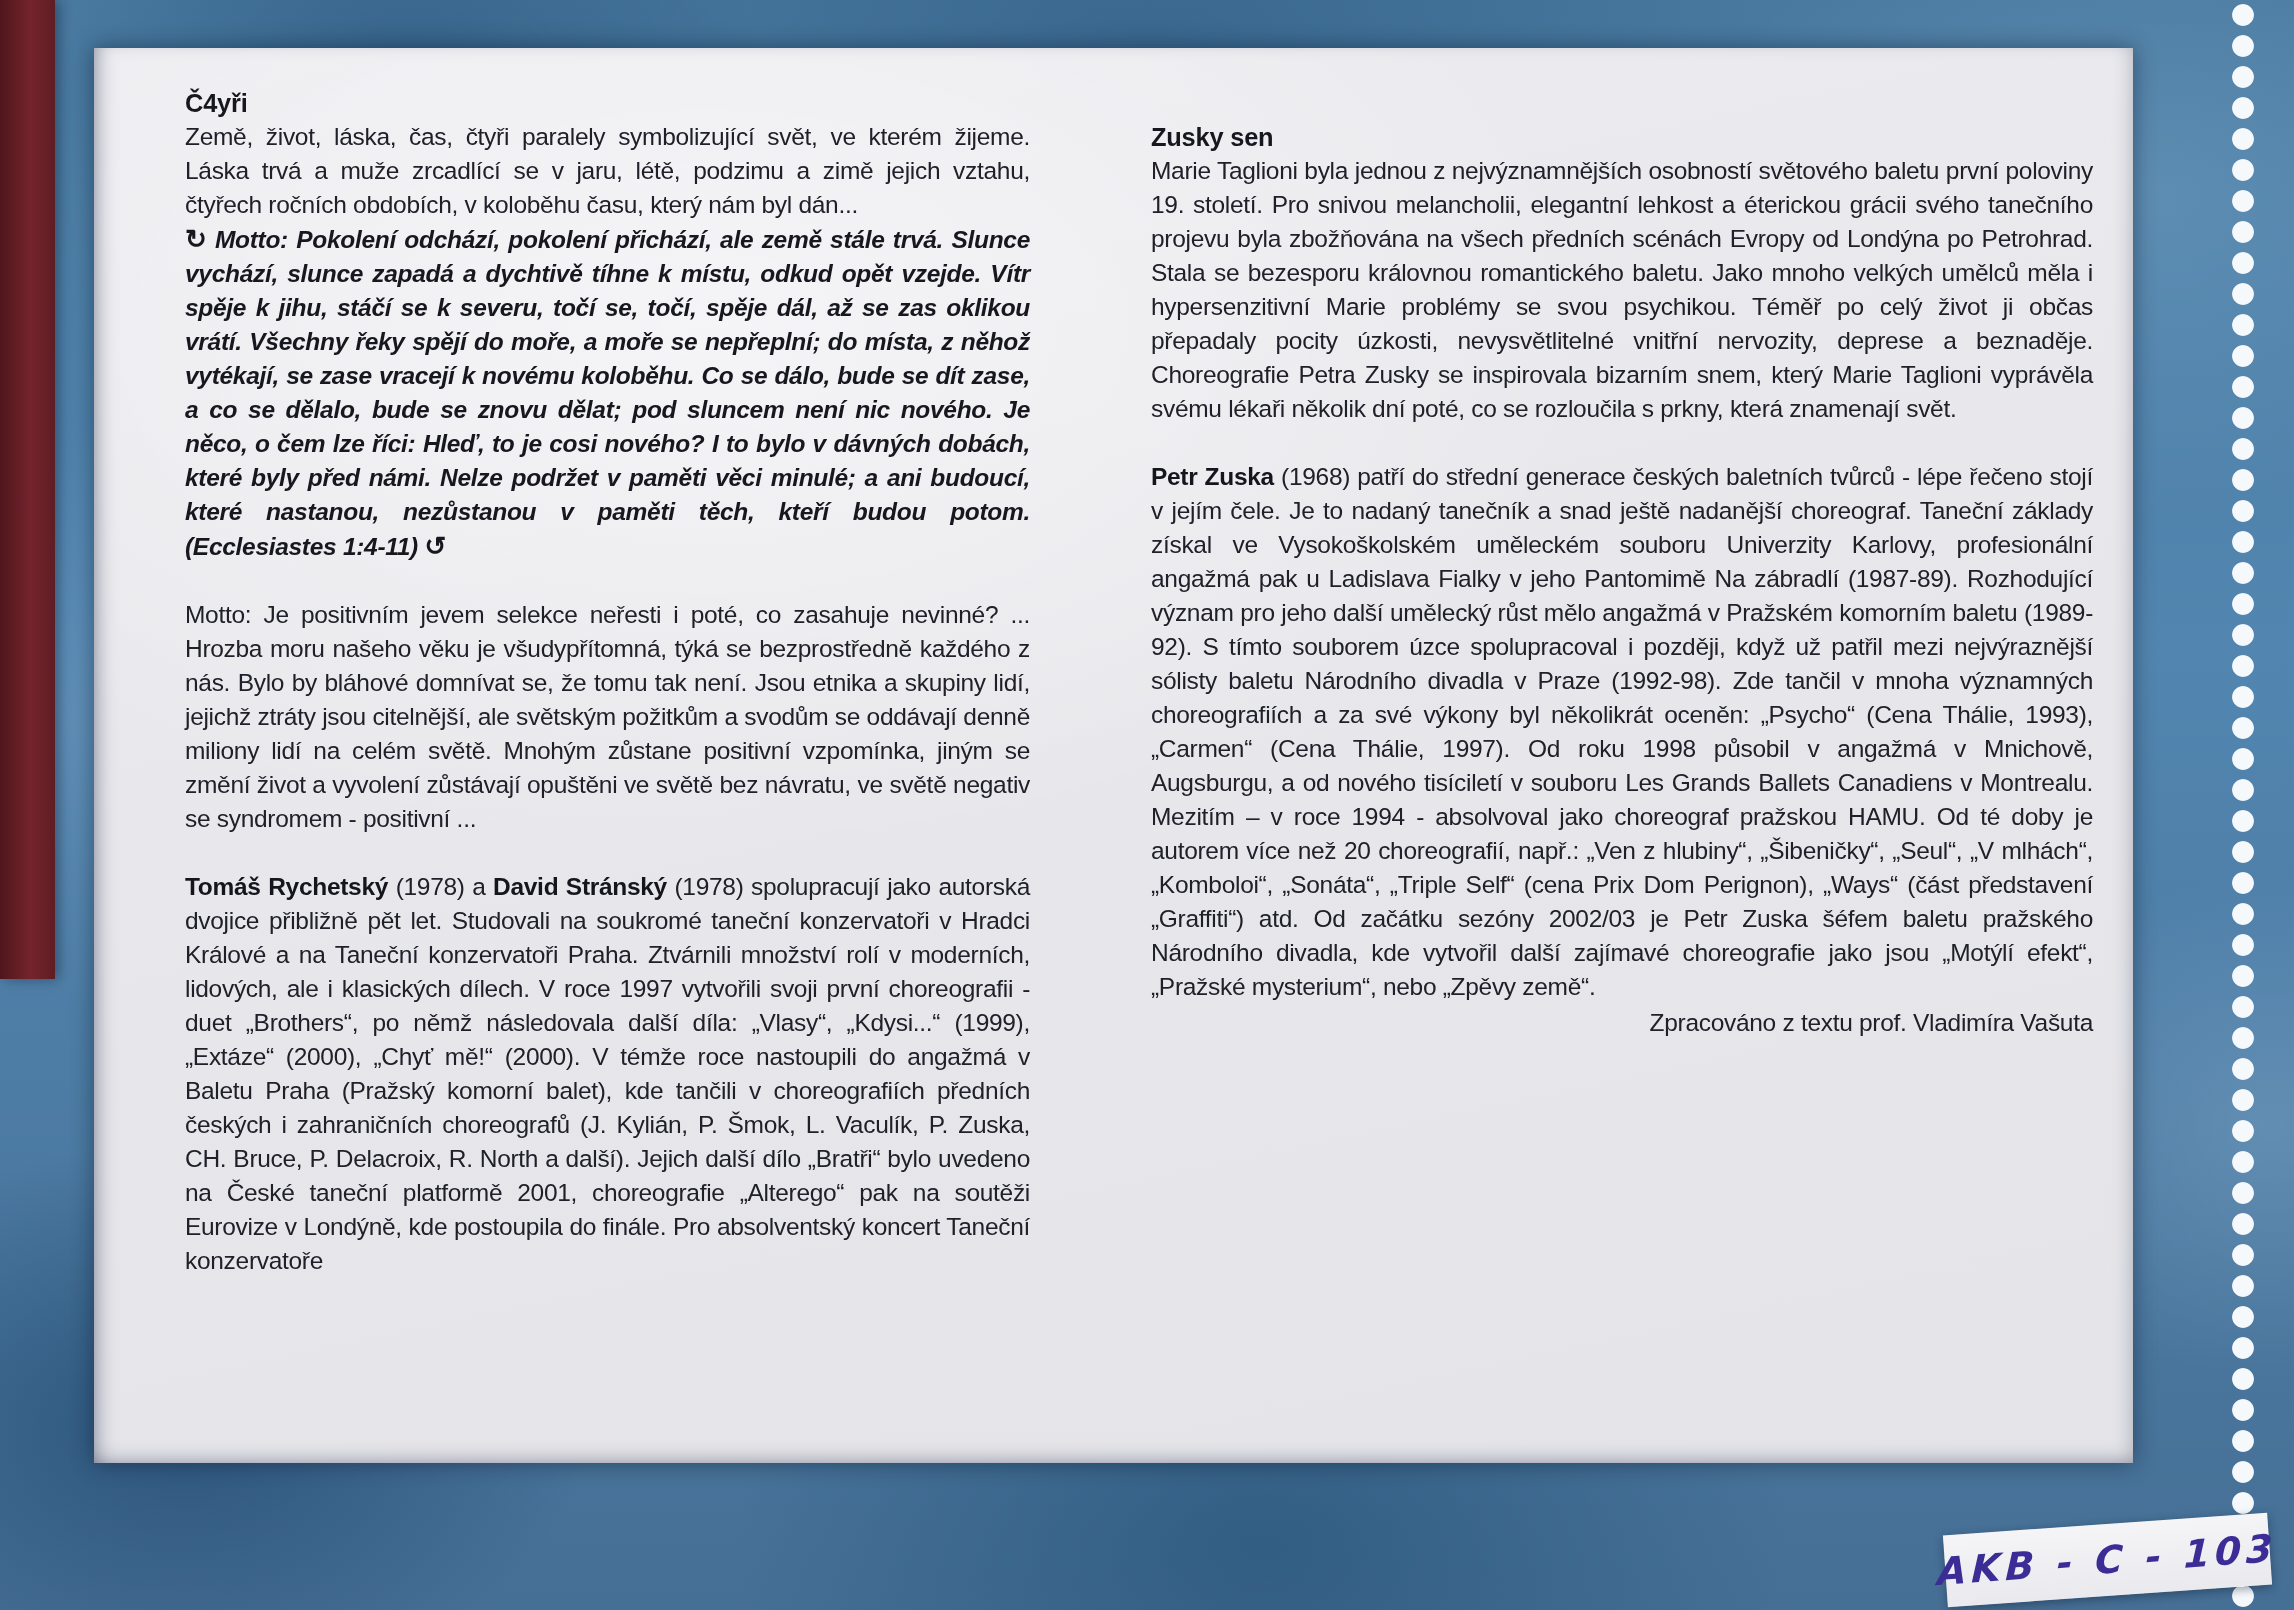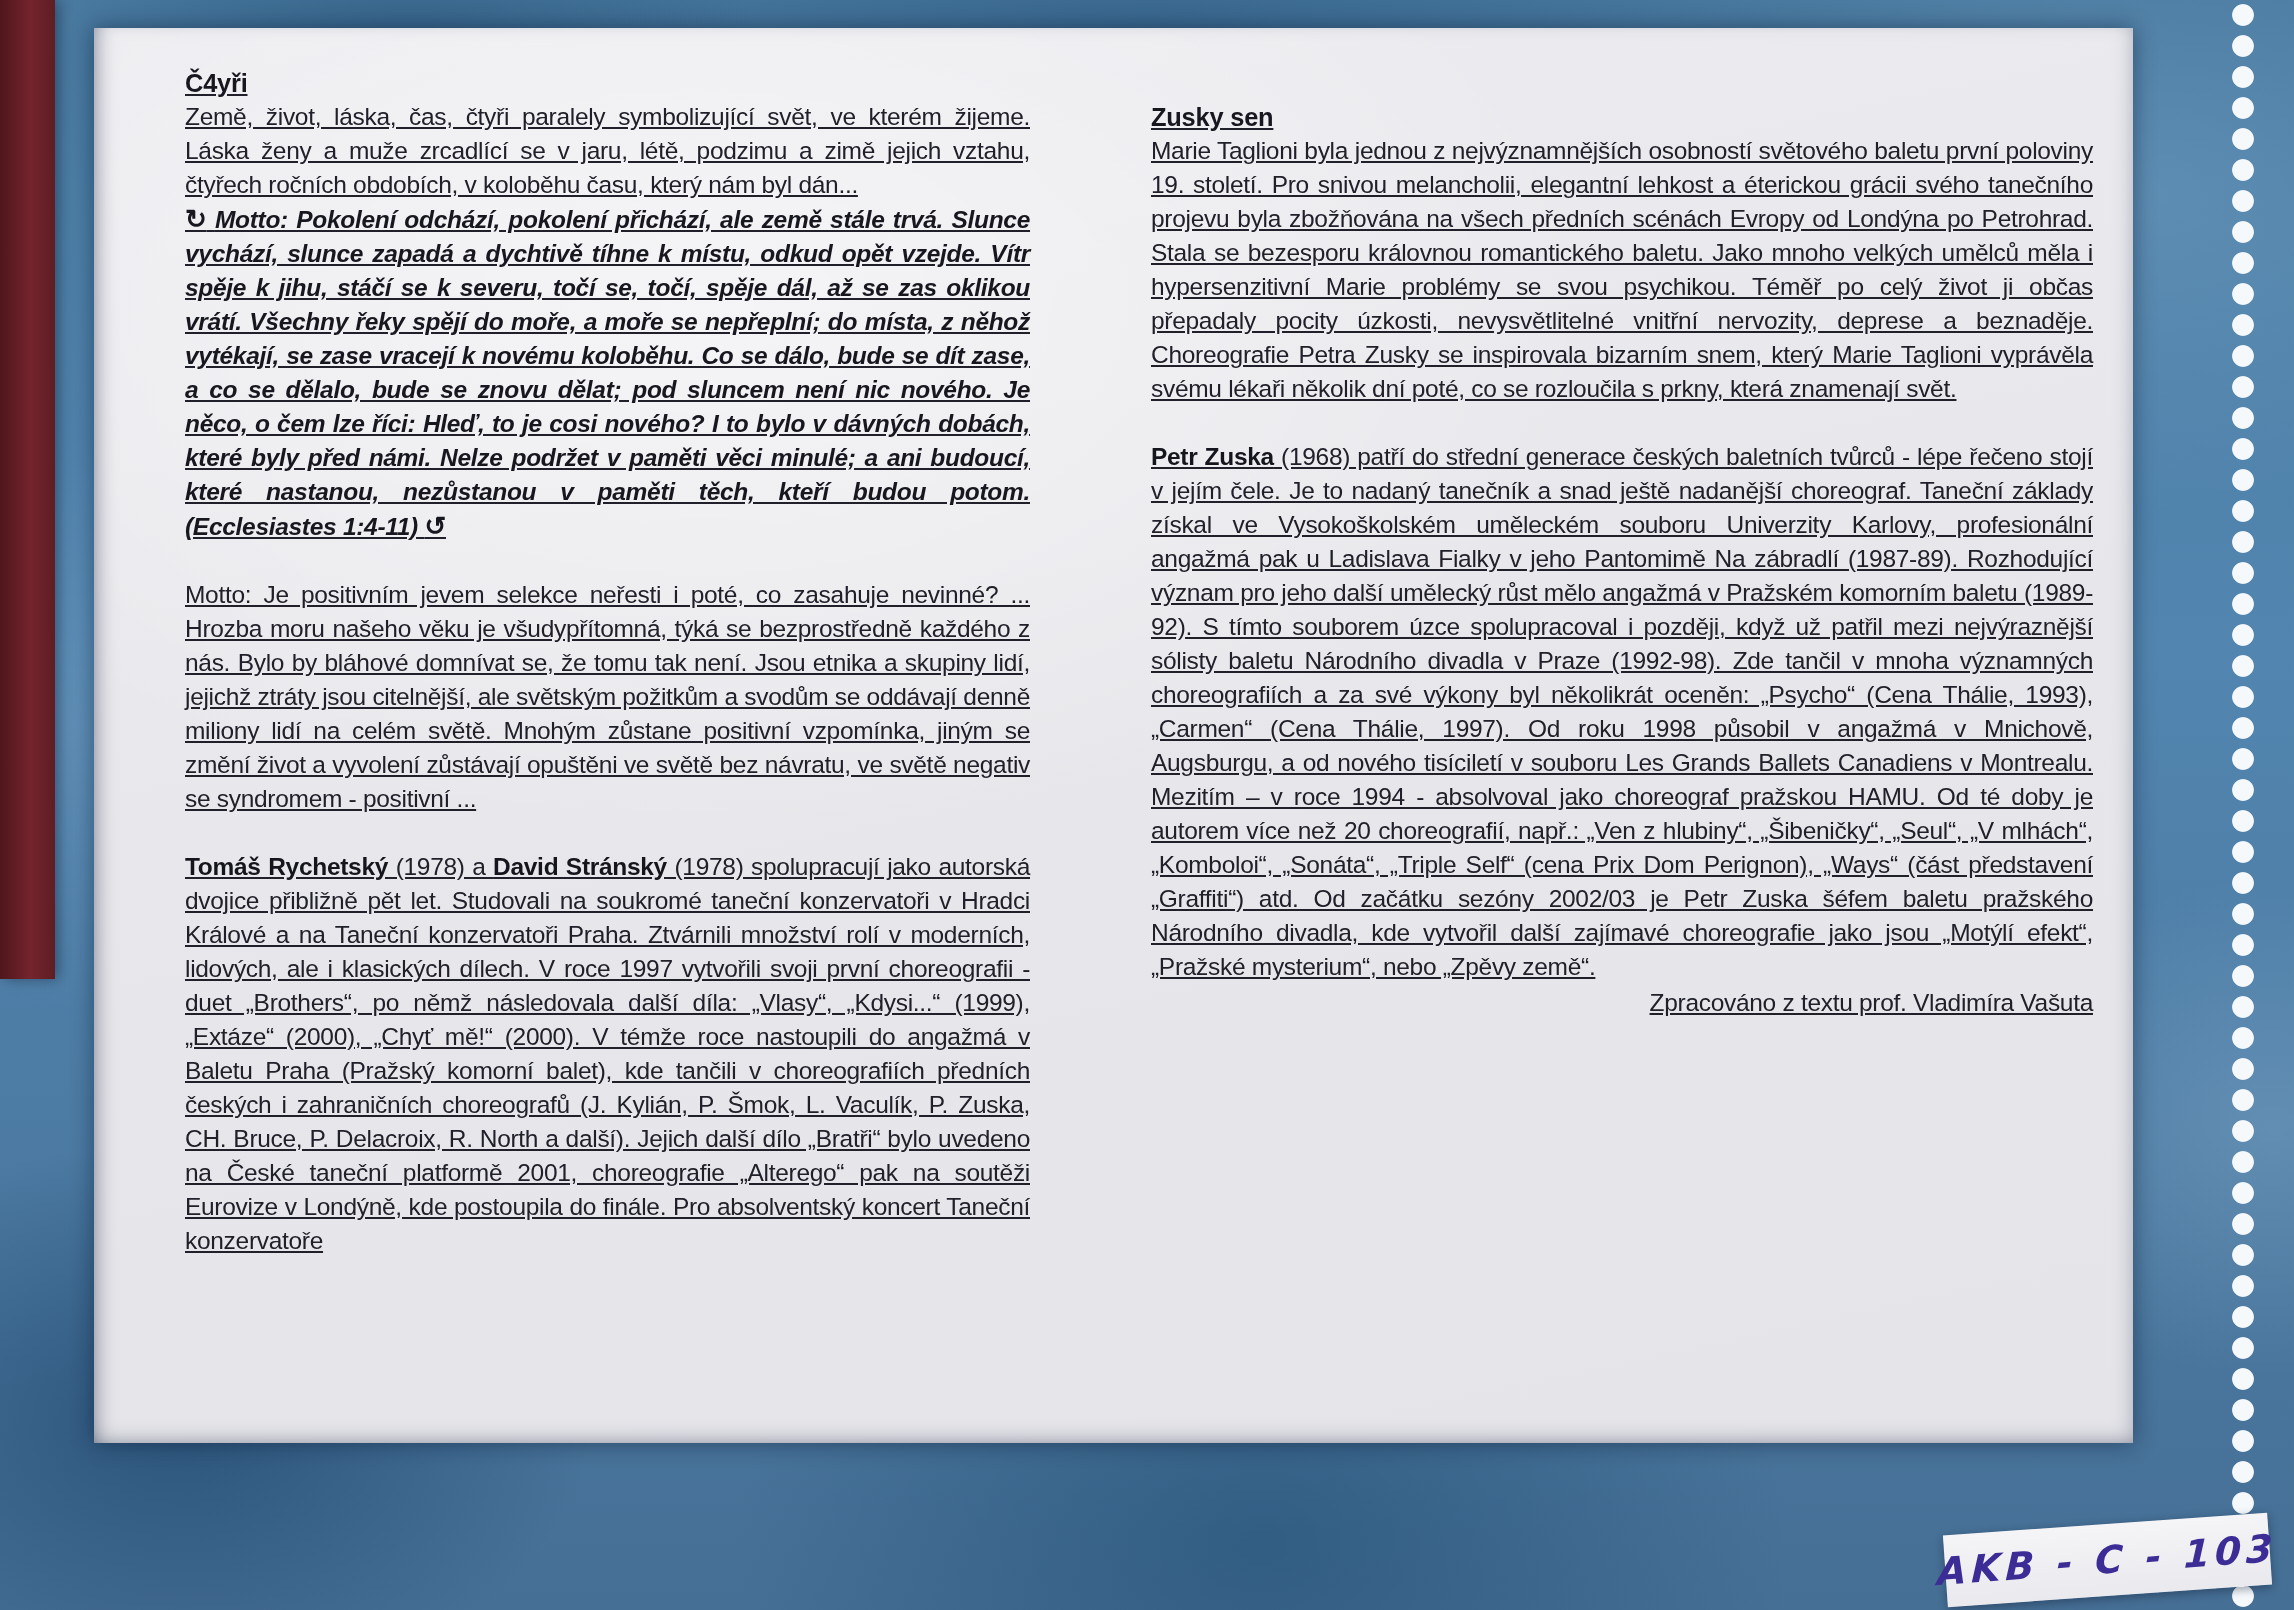--- a/index.html
+++ b/index.html
@@ -18,29 +18,28 @@
       radial-gradient(847px 282px at 50% 2%, rgba(28,70,110,.35), transparent 75%),
       linear-gradient(180deg, #49799f 0%, #5286b0 40%, #466f95 100%);
     font-family:"Liberation Sans", sans-serif;
   }
   .maroon-strip{
     position:absolute;left:0;top:0;width:55px;height:979px;
     background:linear-gradient(90deg,#4e161c 0%,#74242c 55%,#5f1d24 100%);
     box-shadow:3.8px 0 13px rgba(10,20,40,.45);
   }
   .paper{
-    position:absolute;left:94px;top:28px;width:2039px;height:1415px;
+    position:absolute;left:94px;top:48px;width:2039px;height:1415px;
     background:
       radial-gradient(1130px 659px at 30% 20%, rgba(255,255,255,.5), transparent 80%),
       linear-gradient(168deg,#ededf1 0%,#e7e7eb 55%,#e4e4e9 100%);
     box-shadow:0 0 21px rgba(5,15,40,.45), inset 13px 0 21px -13px rgba(20,30,60,.55), inset -9.4px -11.3px 21px -11.3px rgba(20,30,60,.35);
     box-sizing:border-box;
     padding:38px 38px 26px 91px;
     color:#20202a;
-    text-decoration:underline;
   }
   .cols{display:flex;gap:121px;height:100%;}
   .col{text-align:justify;font-size:24.5px;line-height:34px;letter-spacing:-0.3px;}
   .col.left{width:845px;flex:0 0 auto;}
   .col.right{width:942px;flex:0 0 auto;}
   .col p{margin:0;}
   h2{
     font-size:25.4px;line-height:34px;margin:0;
     font-weight:bold;letter-spacing:-0.2px;color:#17171f;
   }
@@ -74,21 +73,21 @@
 
 <div class="canvas">
 
   <div class="maroon-strip"></div>
 
   <div class="paper">
     <div class="cols">
 
       <div class="col left">
         <h2>Č4yři</h2>
-        <p>Země, život, láska, čas, čtyři paralely symbolizující svět, ve kterém žijeme. Láska ženy a muže zrcadlící se v jaru, létě, podzimu a zimě jejich vztahu, čtyřech ročních obdobích, v koloběhu času, který nám byl dán...</p>
+        <p>Země, život, láska, čas, čtyři paralely symbolizující svět, ve kterém žijeme. Láska trvá a muže zrcadlící se v jaru, létě, podzimu a zimě jejich vztahu, čtyřech ročních obdobích, v koloběhu času, který nám byl dán...</p>
         <p class="motto"><span class="arrow">↻</span> <span>Motto: Pokolení odchází, pokolení přichází, ale země stále trvá. Slunce vychází, slunce zapadá a dychtivě tíhne k místu, odkud opět vzejde. Vítr spěje k jihu, stáčí se k severu, točí se, točí, spěje dál, až se zas oklikou vrátí. Všechny řeky spějí do moře, a moře se nepřeplní; do místa, z něhož vytékají, se zase vracejí k novému koloběhu. Co se dálo, bude se dít zase, a co se dělalo, bude se znovu dělat; pod sluncem není nic nového. Je něco, o čem lze říci: Hleď, to je cosi nového? I to bylo v dávných dobách, které byly před námi. Nelze podržet v paměti věci minulé; a ani budoucí, které nastanou, nezůstanou v paměti těch, kteří budou potom. (Ecclesiastes 1:4-11)</span> <span class="arrow">↺</span></p>
         <div class="gap"></div>
         <p>Motto: Je positivním jevem selekce neřesti i poté, co zasahuje nevinné? ... Hrozba moru našeho věku je všudypřítomná, týká se bezprostředně každého z nás. Bylo by bláhové domnívat se, že tomu tak není. Jsou etnika a skupiny lidí, jejichž ztráty jsou citelnější, ale světským požitkům a svodům se oddávají denně miliony lidí na celém světě. Mnohým zůstane positivní vzpomínka, jiným se změní život a vyvolení zůstávají opuštěni ve světě bez návratu, ve světě negativ se syndromem - positivní ...</p>
         <div class="gap"></div>
         <p><b>Tomáš Rychetský</b><span> (1978) a </span><b>David Stránský</b><span> (1978) spolupracují jako autorská dvojice přibližně pět let. Studovali na soukromé taneční konzervatoři v Hradci Králové a na Taneční konzervatoři Praha. Ztvárnili množství rolí v moderních, lidových, ale i klasických dílech. V roce 1997 vytvořili svoji první choreografii - duet „Brothers“, po němž následovala další díla: „Vlasy“, „Kdysi...“ (1999), „Extáze“ (2000), „Chyť mě!“ (2000). V témže roce nastoupili do angažmá v Baletu Praha (Pražský komorní balet), kde tančili v choreografiích předních českých i zahraničních choreografů (J. Kylián, P. Šmok, L. Vaculík, P. Zuska, CH. Bruce, P. Delacroix, R. North a další). Jejich další dílo „Bratři“ bylo uvedeno na České taneční platformě 2001, choreografie „Alterego“ pak na soutěži Eurovize v Londýně, kde postoupila do finále. Pro absolventský koncert Taneční konzervatoře</span></p>
       </div>
 
       <div class="col right">
         <div class="gap"></div>
         <h2>Zusky sen</h2>

